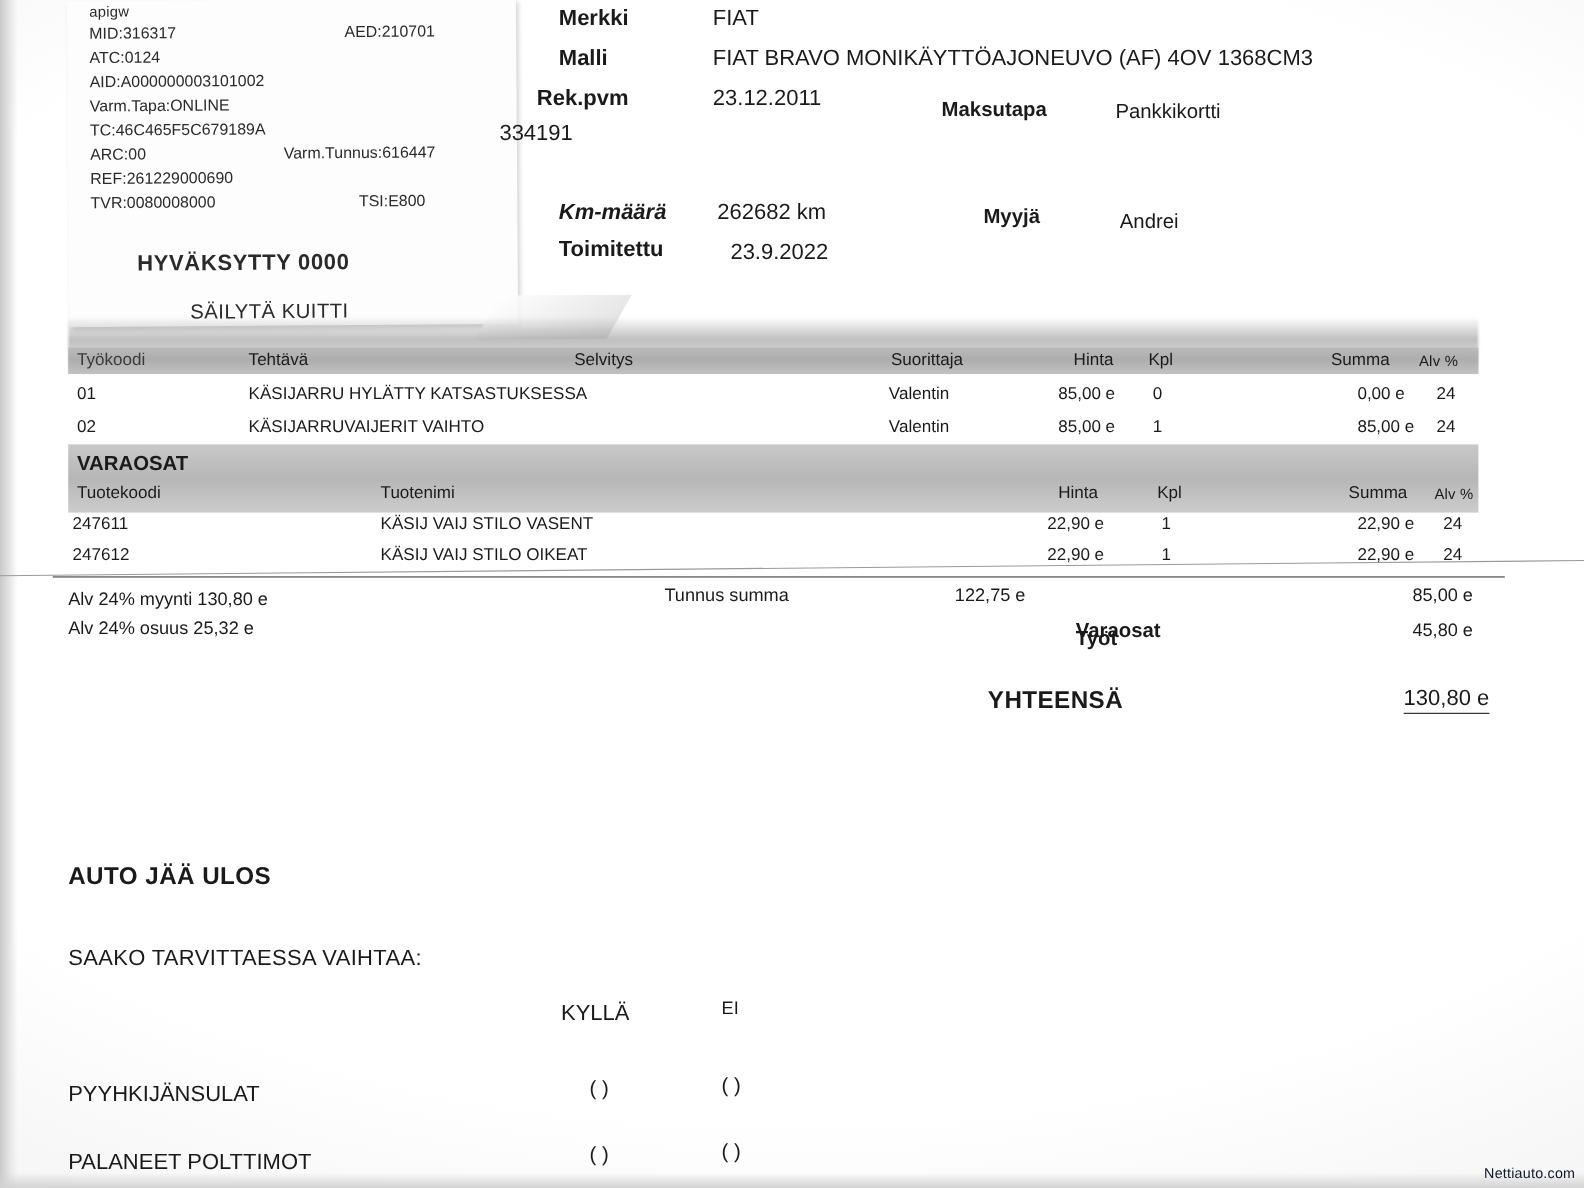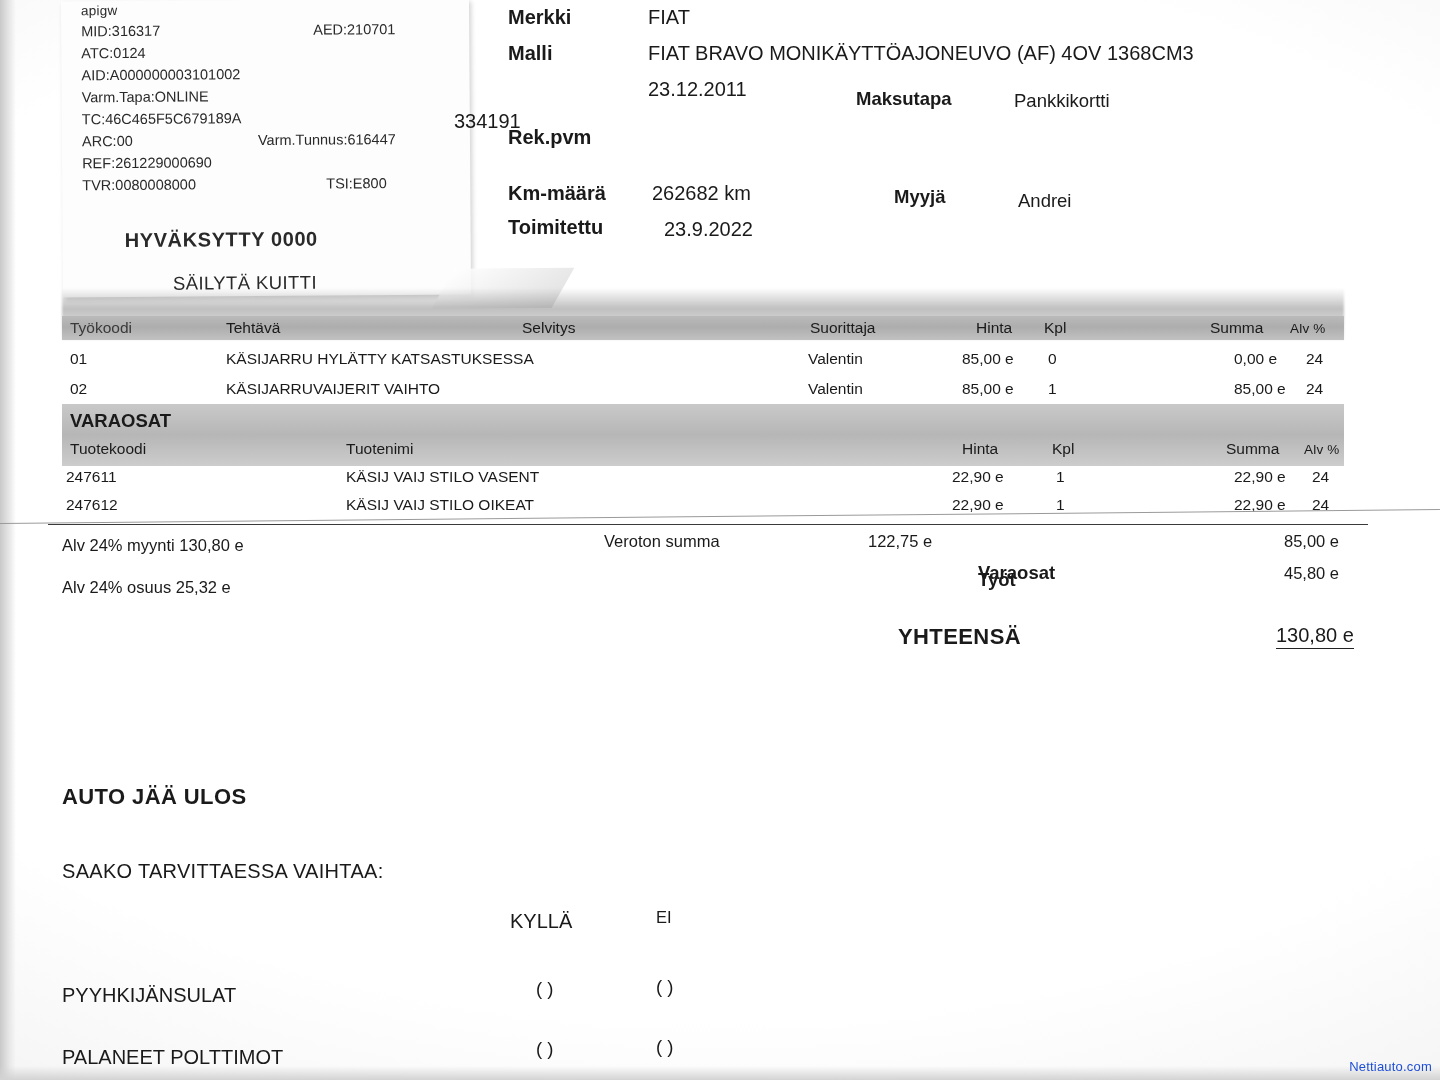--- a/index.html
+++ b/index.html
@@ -96,21 +96,21 @@
   .underline-total {
     border-bottom: 1.6px solid #222;
     padding-bottom: 1px;
   }
 
   .watermark {
     position: absolute;
     right: 8px;
     bottom: 6px;
     font-size: 13px;
-    color: #1d4ed8;
+    color: #0f172a;
     letter-spacing: .2px;
   }
 </style>
 </head>
 <body>
 
 <div class="paper"></div>
 <div class="edge-left"></div>
 <div class="edge-bottom"></div>
 
@@ -135,28 +135,28 @@
 
   <div class="slip-fold"></div>
 </div>
 
 <span class="t s20 b" style="left:508px; top:6px;">Merkki</span>
 <span class="t s20" style="left:648px; top:6px;">FIAT</span>
 
 <span class="t s20 b" style="left:508px; top:42px;">Malli</span>
 <span class="t s20" style="left:648px; top:42px;">FIAT BRAVO MONIKÄYTTÖAJONEUVO (AF) 4OV 1368CM3</span>
 
-<span class="t s20 b" style="left:508px; top:78px;margin-top:48px;">Rek.pvm</span>
+<span class="t s20 b" style="left:488px; top:78px;">Rek.pvm</span>
 <span class="t s20" style="left:648px; top:78px;">23.12.2011</span>
 <span class="t s18 b" style="left:856px; top:88px;">Maksutapa</span>
 <span class="t s18" style="left:1014px; top:90px;">Pankkikortti</span>
 
 <span class="t s20" style="left:454px; top:110px;">334191</span>
 
-<span class="t s20 b" style="left:508px; top:182px;">Km-määrä</span>
+<span class="t s20 b" style="left:508px; top:182px;font-style:italic;">Km-määrä</span>
 <span class="t s20" style="left:652px; top:182px;">262682 km</span>
 <span class="t s18 b" style="left:894px; top:186px;">Myyjä</span>
 <span class="t s18" style="left:1018px; top:190px;">Andrei</span>
 
 <span class="t s20 b" style="left:508px; top:216px;">Toimitettu</span>
 <span class="t s20" style="left:664px; top:218px;">23.9.2022</span>
 
 <div class="smudge" style="left:62px; top:288px; width:1282px; height:52px;"></div>
 <div class="band" style="left:62px; top:316px; width:1282px; height:24px;"></div>
 
@@ -214,23 +214,23 @@
   <span class="t s15" style="left:952px; top:496px;">22,90 e</span>
   <span class="t s15" style="left:1056px; top:496px;">1</span>
   <span class="t s15" style="left:1234px; top:496px;">22,90 e</span>
   <span class="t s15" style="left:1312px; top:496px;">24</span>
 </div>
 
 <div class="rule light" style="left:0px; top:516px; width:1440px; transform:rotate(-0.55deg);"></div>
 <div class="rule" style="left:48px; top:524px; width:1320px;"></div>
 
 <span class="t s16" style="left:62px; top:536px;">Alv 24% myynti 130,80 e</span>
-<span class="t s16" style="left:62px; top:562px;margin-top:16px;">Alv 24% osuus 25,32 e</span>
-
-<span class="t s16" style="left:604px; top:532px;">Veroton summa</span>
+<span class="t s16" style="left:62px; top:562px;">Alv 24% osuus 25,32 e</span>
+
+<span class="t s16" style="left:604px; top:532px;">Tunnus summa</span>
 <span class="t s16" style="left:868px; top:532px;">122,75 e</span>
 
 <span class="t s18 b" style="left:978px; top:530px;margin-top:39px;">Työt</span>
 <span class="t s16" style="left:1284px; top:532px;">85,00 e</span>
 
 <span class="t s18 b" style="left:978px; top:562px;">Varaosat</span>
 <span class="t s16" style="left:1284px; top:564px;">45,80 e</span>
 
 <span class="t s22 b" style="left:898px; top:624px; letter-spacing:.4px;">YHTEENSÄ</span>
 <span class="t s20 underline-total" style="left:1276px; top:624px;">130,80 e</span>

